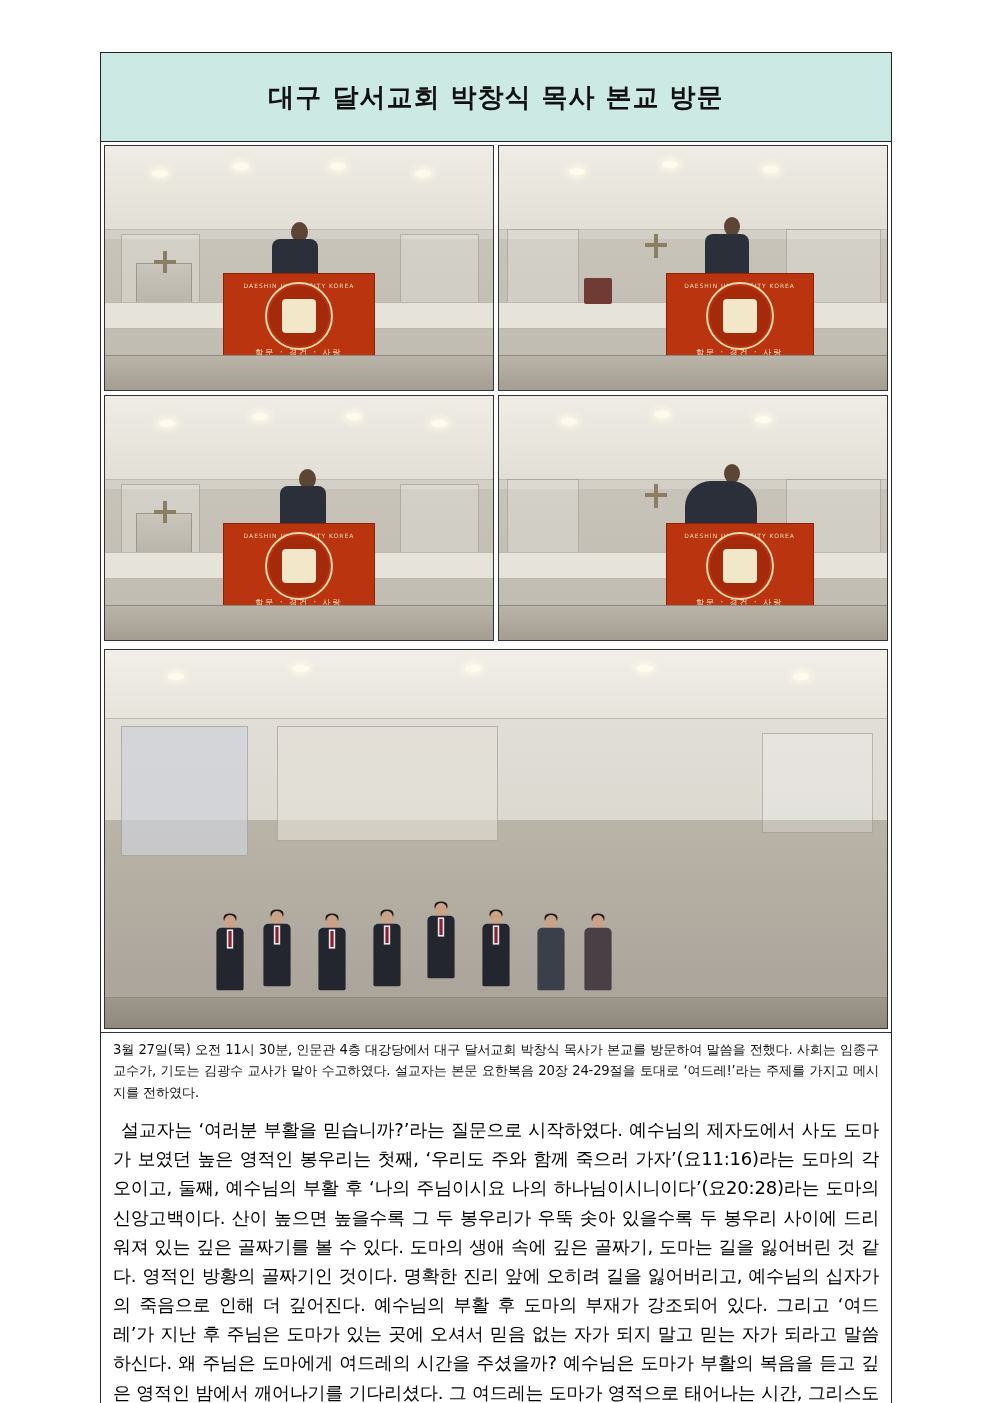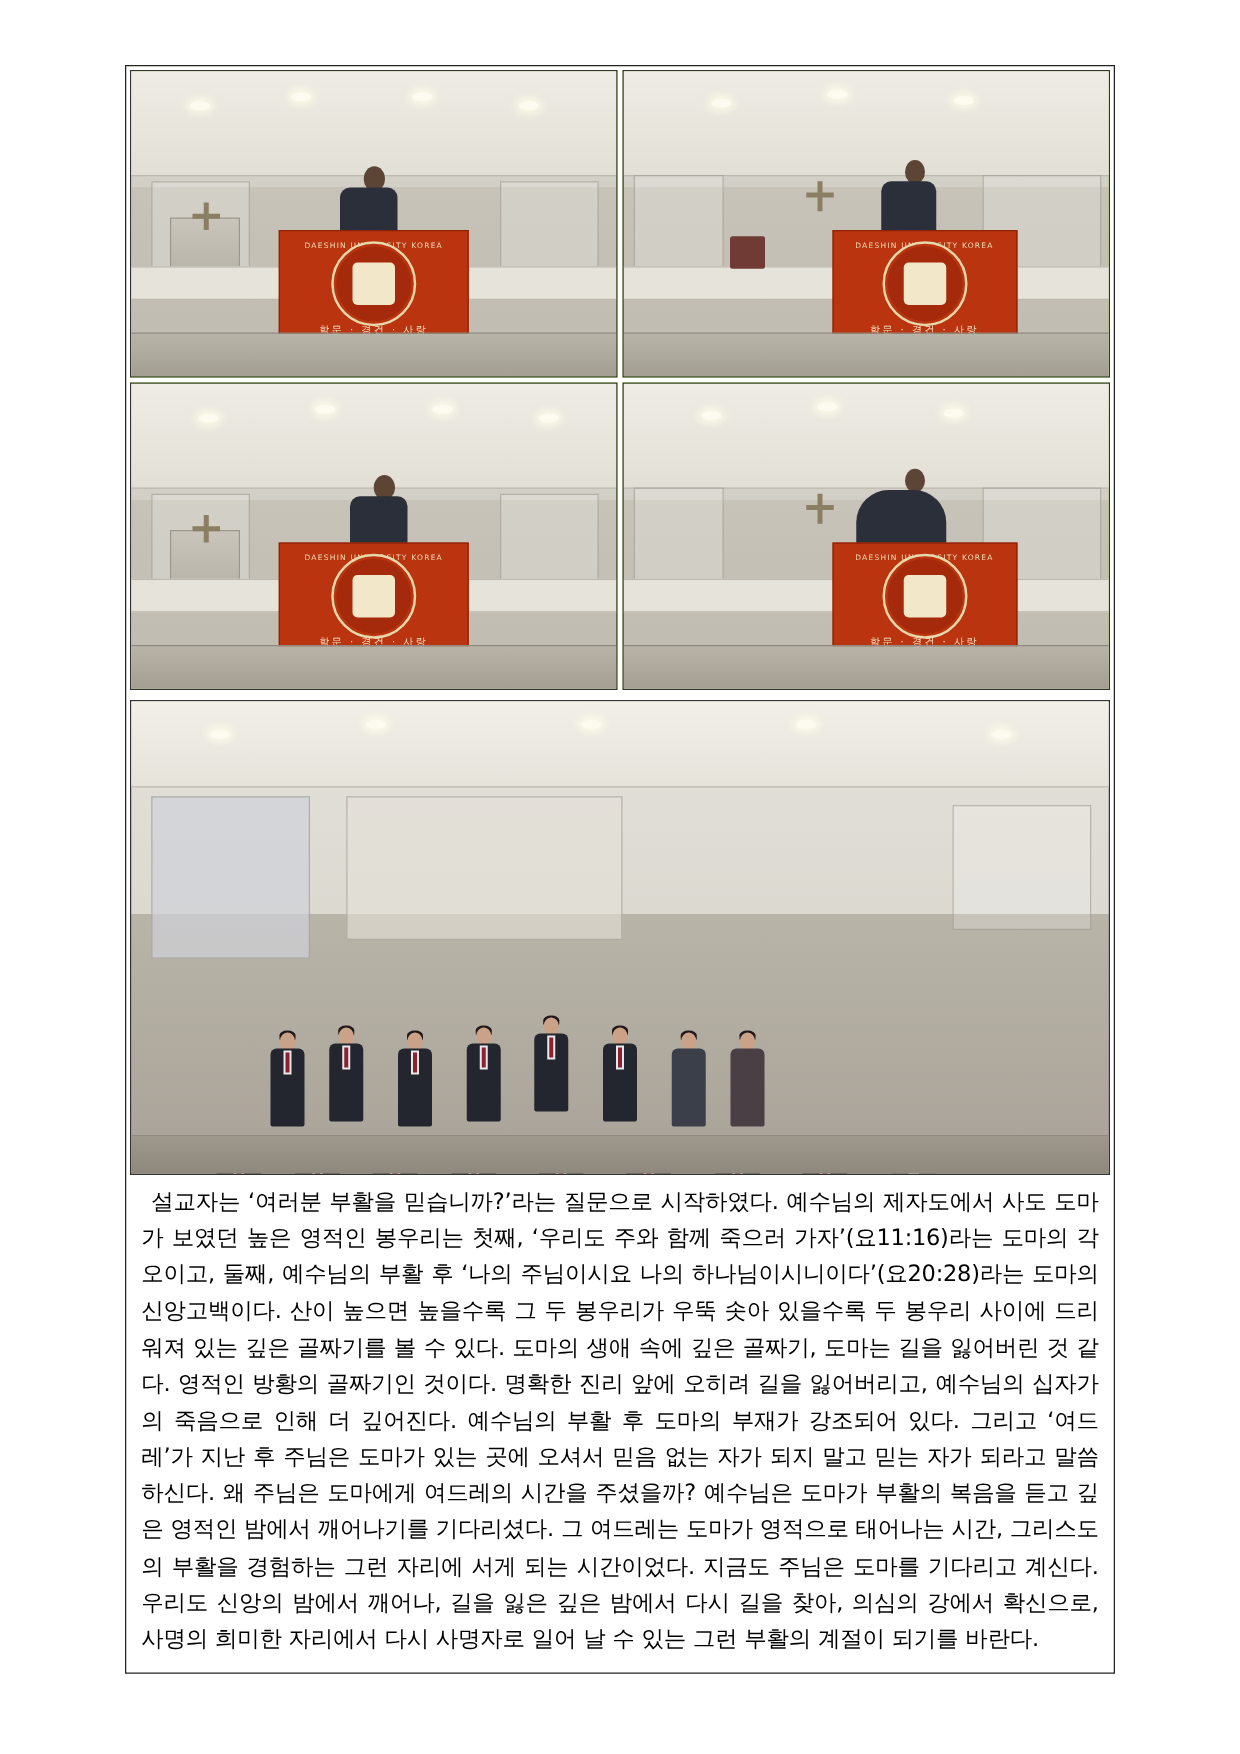--- a/index.html
+++ b/index.html
@@ -187,20 +187,23 @@
     letter-spacing: -0.2px;
     text-indent: 8px;
   }
 </style>
 </head>
 <body>
 
 <div class="page">
   <div class="doc">
 
+    <div class="title-bar">
+      <div class="title-text">대구 달서교회 박창식 목사 본교 방문</div>
+    </div>
 
     <div class="photo-grid">
 
       <div class="photo-cell">
         <div class="sanct">
           <div class="ceiling"></div>
           <div class="lamp" style="left:12%;top:10%;"></div>
           <div class="lamp" style="left:33%;top:7%;"></div>
           <div class="lamp" style="left:58%;top:7%;"></div>
           <div class="lamp" style="left:80%;top:10%;"></div>
@@ -412,17 +415,18 @@
               <div class="head"></div>
               <div class="torso" style="background:#6e655c;"></div>
               <div class="shirt"></div>
             </div>
 
           <div class="platform" style="height:8%;background:linear-gradient(#9d978c,#8e887d);"></div>
         </div>
       </div>
     </div>
 
+    <div class="caption">3월 27일(목) 오전 11시 30분, 인문관 4층 대강당에서 대구 달서교회 박창식 목사가 본교를 방문하여 말씀을 전했다. 사회는 임종구 교수가, 기도는 김광수 교사가 맡아 수고하였다. 설교자는 본문 요한복음 20장 24-29절을 토대로 ‘여드레!’라는 주제를 가지고 메시지를 전하였다.</div>
 
     <div class="body-text">설교자는 ‘여러분 부활을 믿습니까?’라는 질문으로 시작하였다. 예수님의 제자도에서 사도 도마가 보였던 높은 영적인 봉우리는 첫째, ‘우리도 주와 함께 죽으러 가자’(요11:16)라는 도마의 각오이고, 둘째, 예수님의 부활 후 ‘나의 주님이시요 나의 하나님이시니이다’(요20:28)라는 도마의 신앙고백이다. 산이 높으면 높을수록 그 두 봉우리가 우뚝 솟아 있을수록 두 봉우리 사이에 드리워져 있는 깊은 골짜기를 볼 수 있다. 도마의 생애 속에 깊은 골짜기, 도마는 길을 잃어버린 것 같다. 영적인 방황의 골짜기인 것이다. 명확한 진리 앞에 오히려 길을 잃어버리고, 예수님의 십자가의 죽음으로 인해 더 깊어진다. 예수님의 부활 후 도마의 부재가 강조되어 있다. 그리고 ‘여드레’가 지난 후 주님은 도마가 있는 곳에 오셔서 믿음 없는 자가 되지 말고 믿는 자가 되라고 말씀하신다. 왜 주님은 도마에게 여드레의 시간을 주셨을까? 예수님은 도마가 부활의 복음을 듣고 깊은 영적인 밤에서 깨어나기를 기다리셨다. 그 여드레는 도마가 영적으로 태어나는 시간, 그리스도의 부활을 경험하는 그런 자리에 서게 되는 시간이었다. 지금도 주님은 도마를 기다리고 계신다. 우리도 신앙의 밤에서 깨어나, 길을 잃은 깊은 밤에서 다시 길을 찾아, 의심의 강에서 확신으로, 사명의 희미한 자리에서 다시 사명자로 일어 날 수 있는 그런 부활의 계절이 되기를 바란다.</div>
 
   </div>
 </div>
 
 </body></html>

